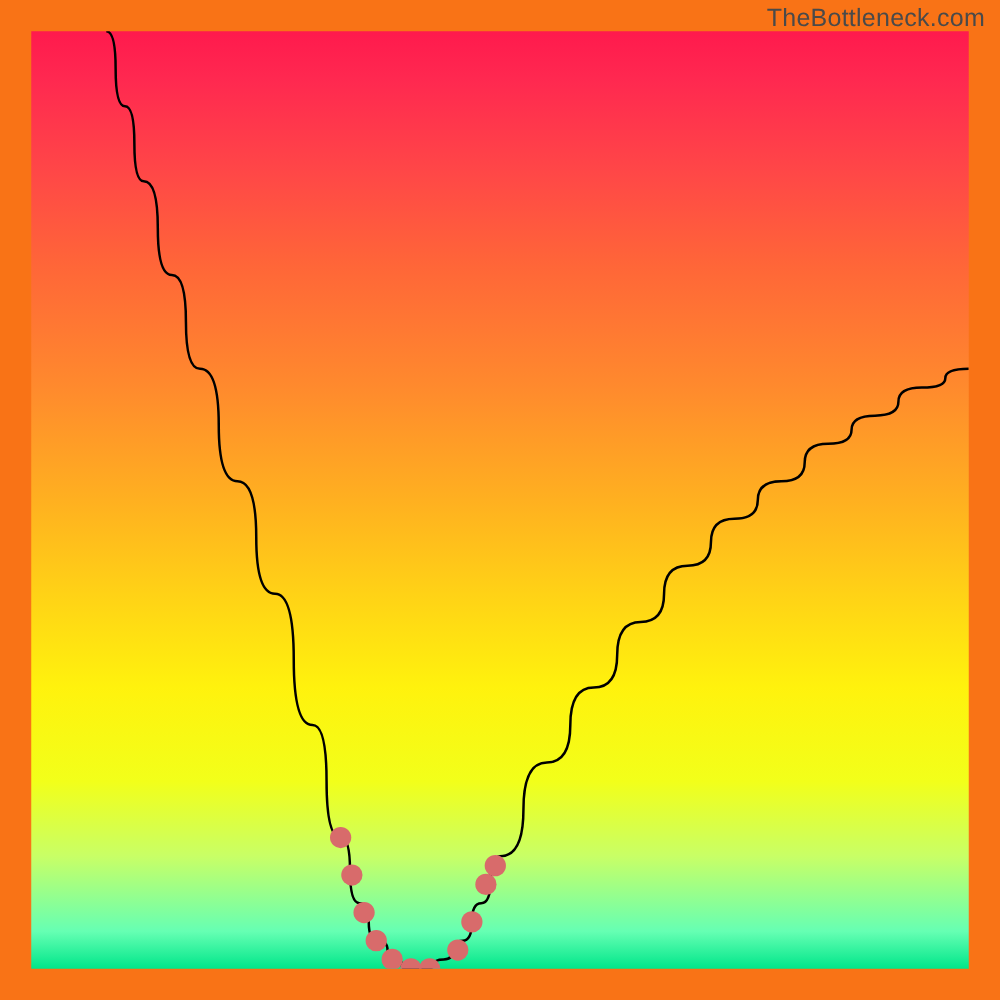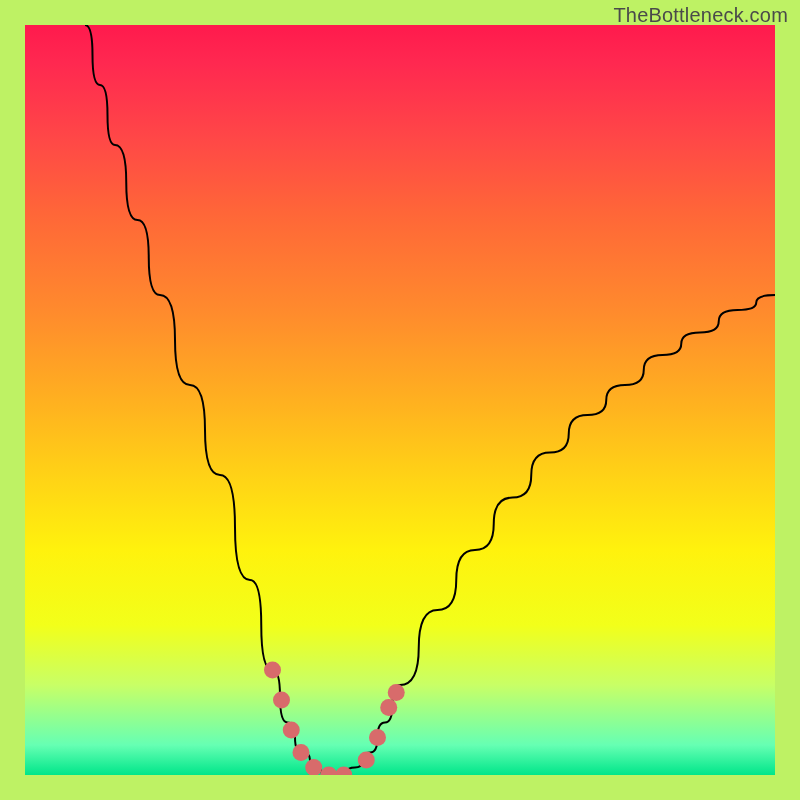--- a/index.html
+++ b/index.html
@@ -3,21 +3,21 @@
 <meta charset="utf-8">
 <style>
   * { margin: 0; padding: 0; box-sizing: border-box; }
   html, body { width: 800px; height: 800px; overflow: hidden; }
   body { background: #000; position: relative; font-family: Arial, sans-serif; }
 
   .frame {
     position: absolute;
     top: 0; left: 0;
     width: 800px; height: 800px;
-    background: #bef264;
+    background: #f97316;
   }
 
   .plot-area {
     position: absolute;
     top: 25px;
     left: 25px;
     width: 750px;
     height: 750px;
     background: linear-gradient(to bottom,
       #ff1a4d 0%,

